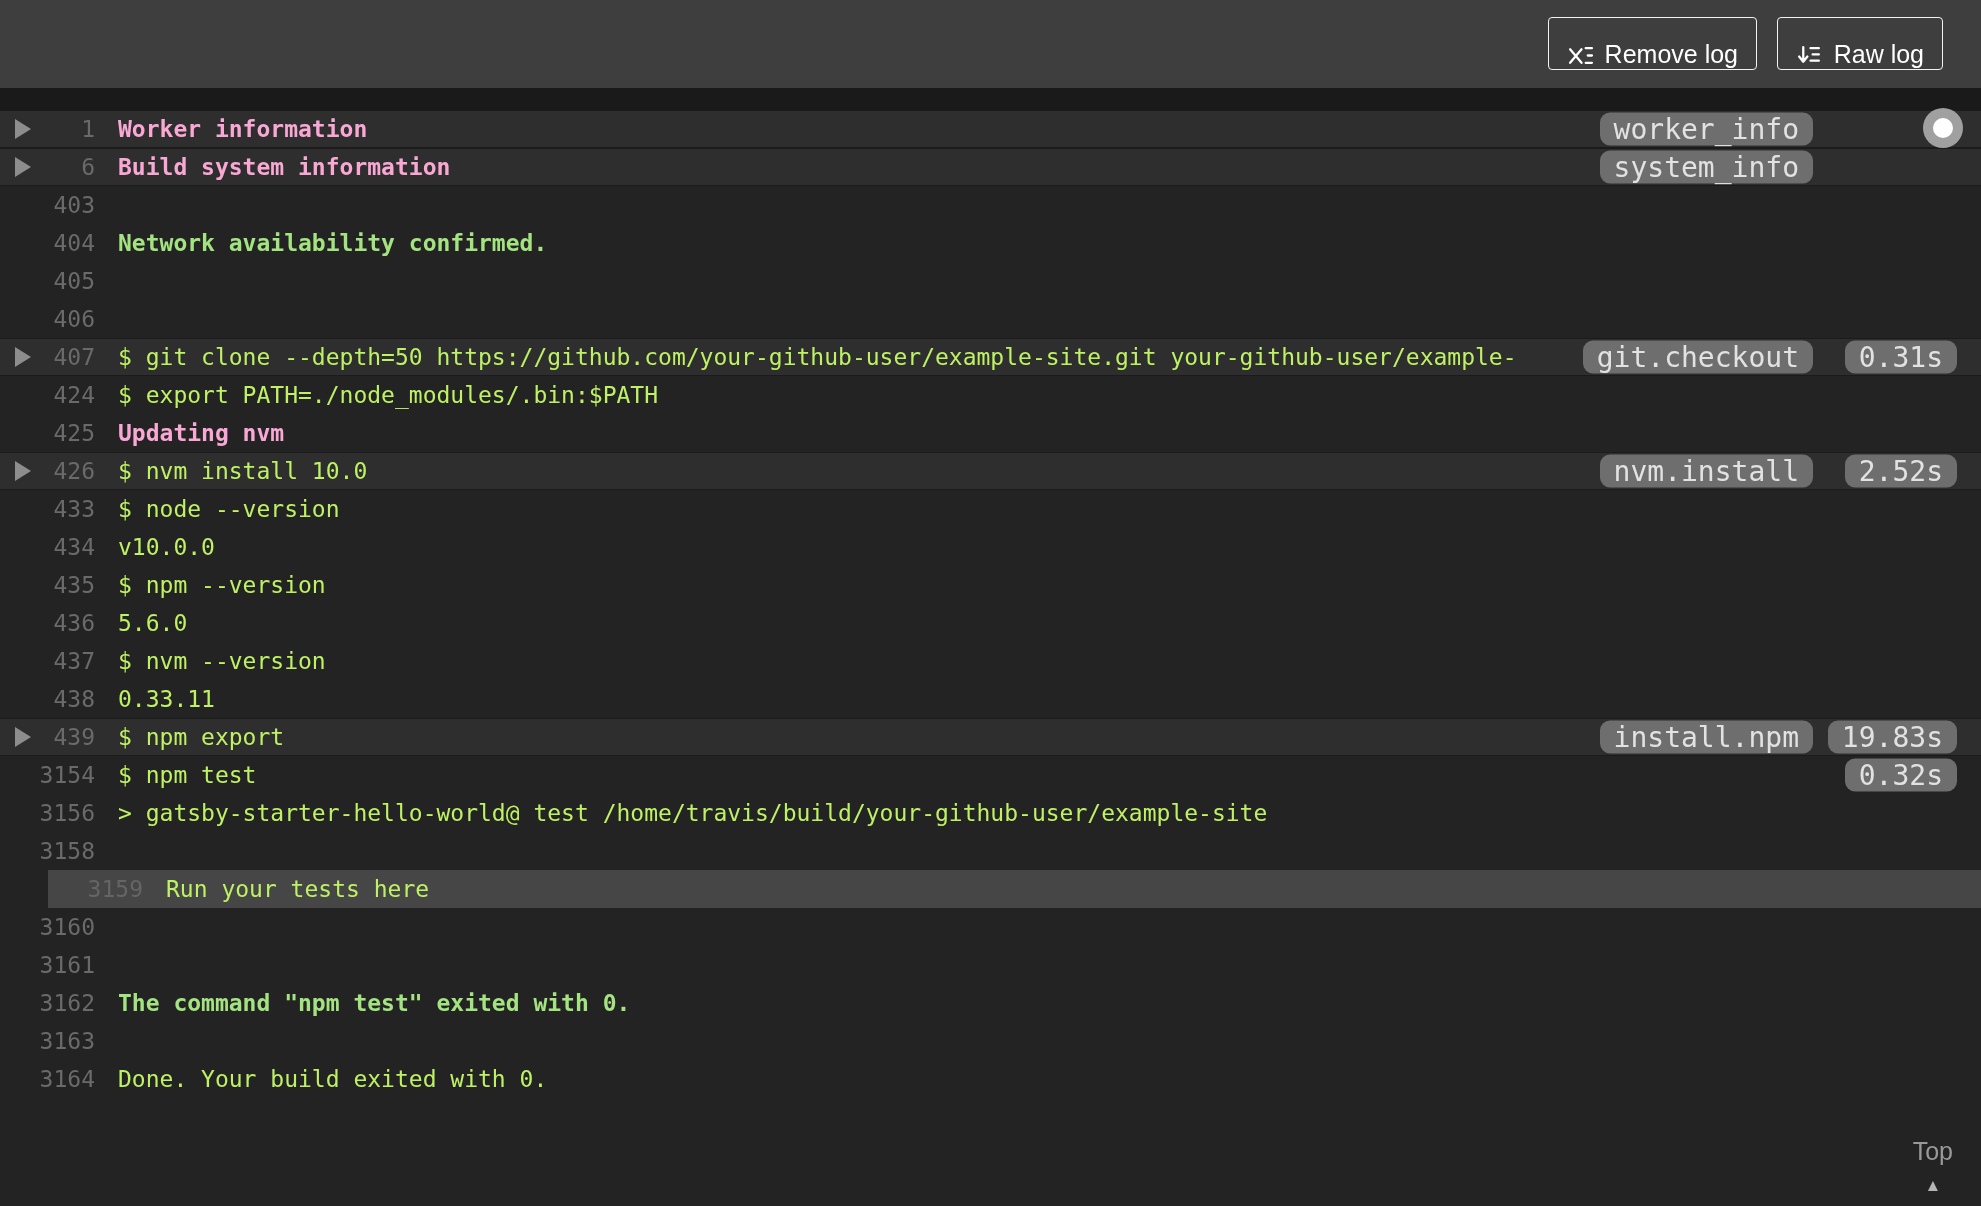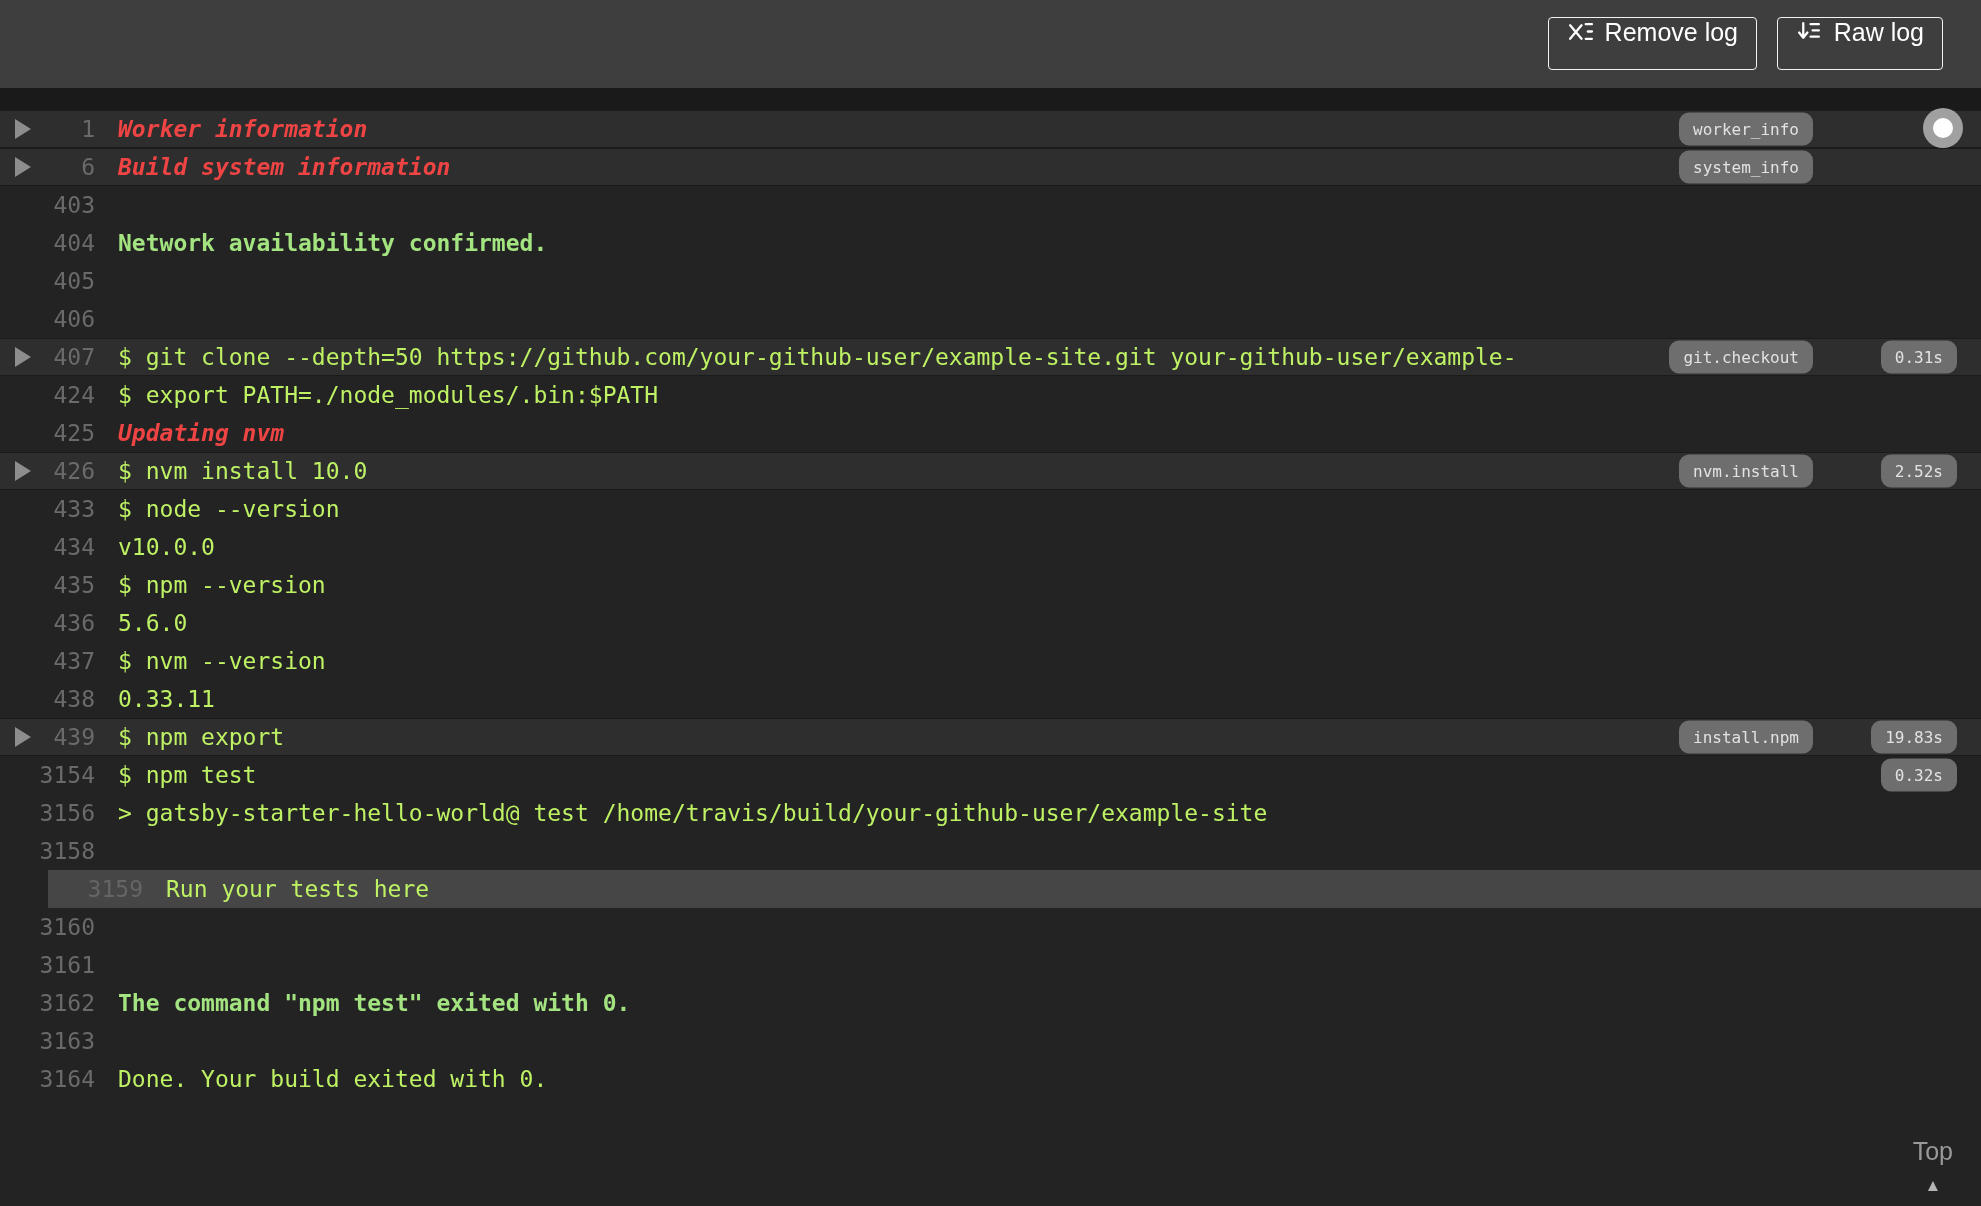--- a/index.html
+++ b/index.html
@@ -10,21 +10,21 @@
     overflow:hidden;
     font-family:"Liberation Sans",sans-serif;
   }
   
   .header{
     position:absolute;top:0;left:0;right:0;height:88px;
     background:#3e3e3e;
   }
   .hbtn{
     position:absolute;top:17px;height:53px;
-    display:flex;align-items:flex-start;gap:11px;
+    display:flex;align-items:flex-end;gap:11px;
     padding:0 18px;box-sizing:border-box;
     background:transparent;border:1px solid #f2f2f2;border-radius:4px;
     color:#ffffff;font-size:25px;font-family:"Liberation Sans",sans-serif;
     cursor:pointer;white-space:nowrap;
   }
   .hbtn svg{display:block;}
   #btn-remove{right:224px;}
   #btn-raw{right:38px;}
   
   .log{
@@ -45,35 +45,35 @@
   .num{
     display:inline-block;width:95px;text-align:right;
     color:#6a6a6a;vertical-align:top;cursor:pointer;
   }
   .row.hl .num{color:#656565;}
   .text{
     display:inline-block;margin-left:23px;vertical-align:top;
     overflow:hidden;
   }
   .c-plain .text{color:#bef264;}
-  .c-yellow .text{color:#ef4444;font-weight:bold;font-style:italic;}
+  .c-yellow .text{color:#f9a8d4;font-weight:bold;}
   .c-green .text{color:#a3e380;font-weight:bold;}
   .arrow{
     position:absolute;left:15px;top:50%;transform:translateY(-50%);
     width:0;height:0;
     border-left:16px solid #8d8d8d;
     border-top:10px solid transparent;
     border-bottom:10px solid transparent;
     cursor:pointer;
   }
   .badge,.time{
     position:absolute;top:50%;transform:translateY(-50%);
     height:33px;line-height:33px;padding:0 14px;
     background:#6e6e6e;color:#e2e2e2;
-    border-radius:10px;font-size:16px;
+    border-radius:10px;font-size:28px;
     font-family:"DejaVu Sans Mono","Liberation Mono",monospace;
   }
   .badge{right:168px;}
   .time{right:24px;border-radius:10px;}
   
   .scroll-marker{
     position:absolute;left:1923px;top:108px;width:40px;height:40px;
     border-radius:50%;background:#a0a0a0;cursor:pointer;
   }
   .scroll-marker::after{

